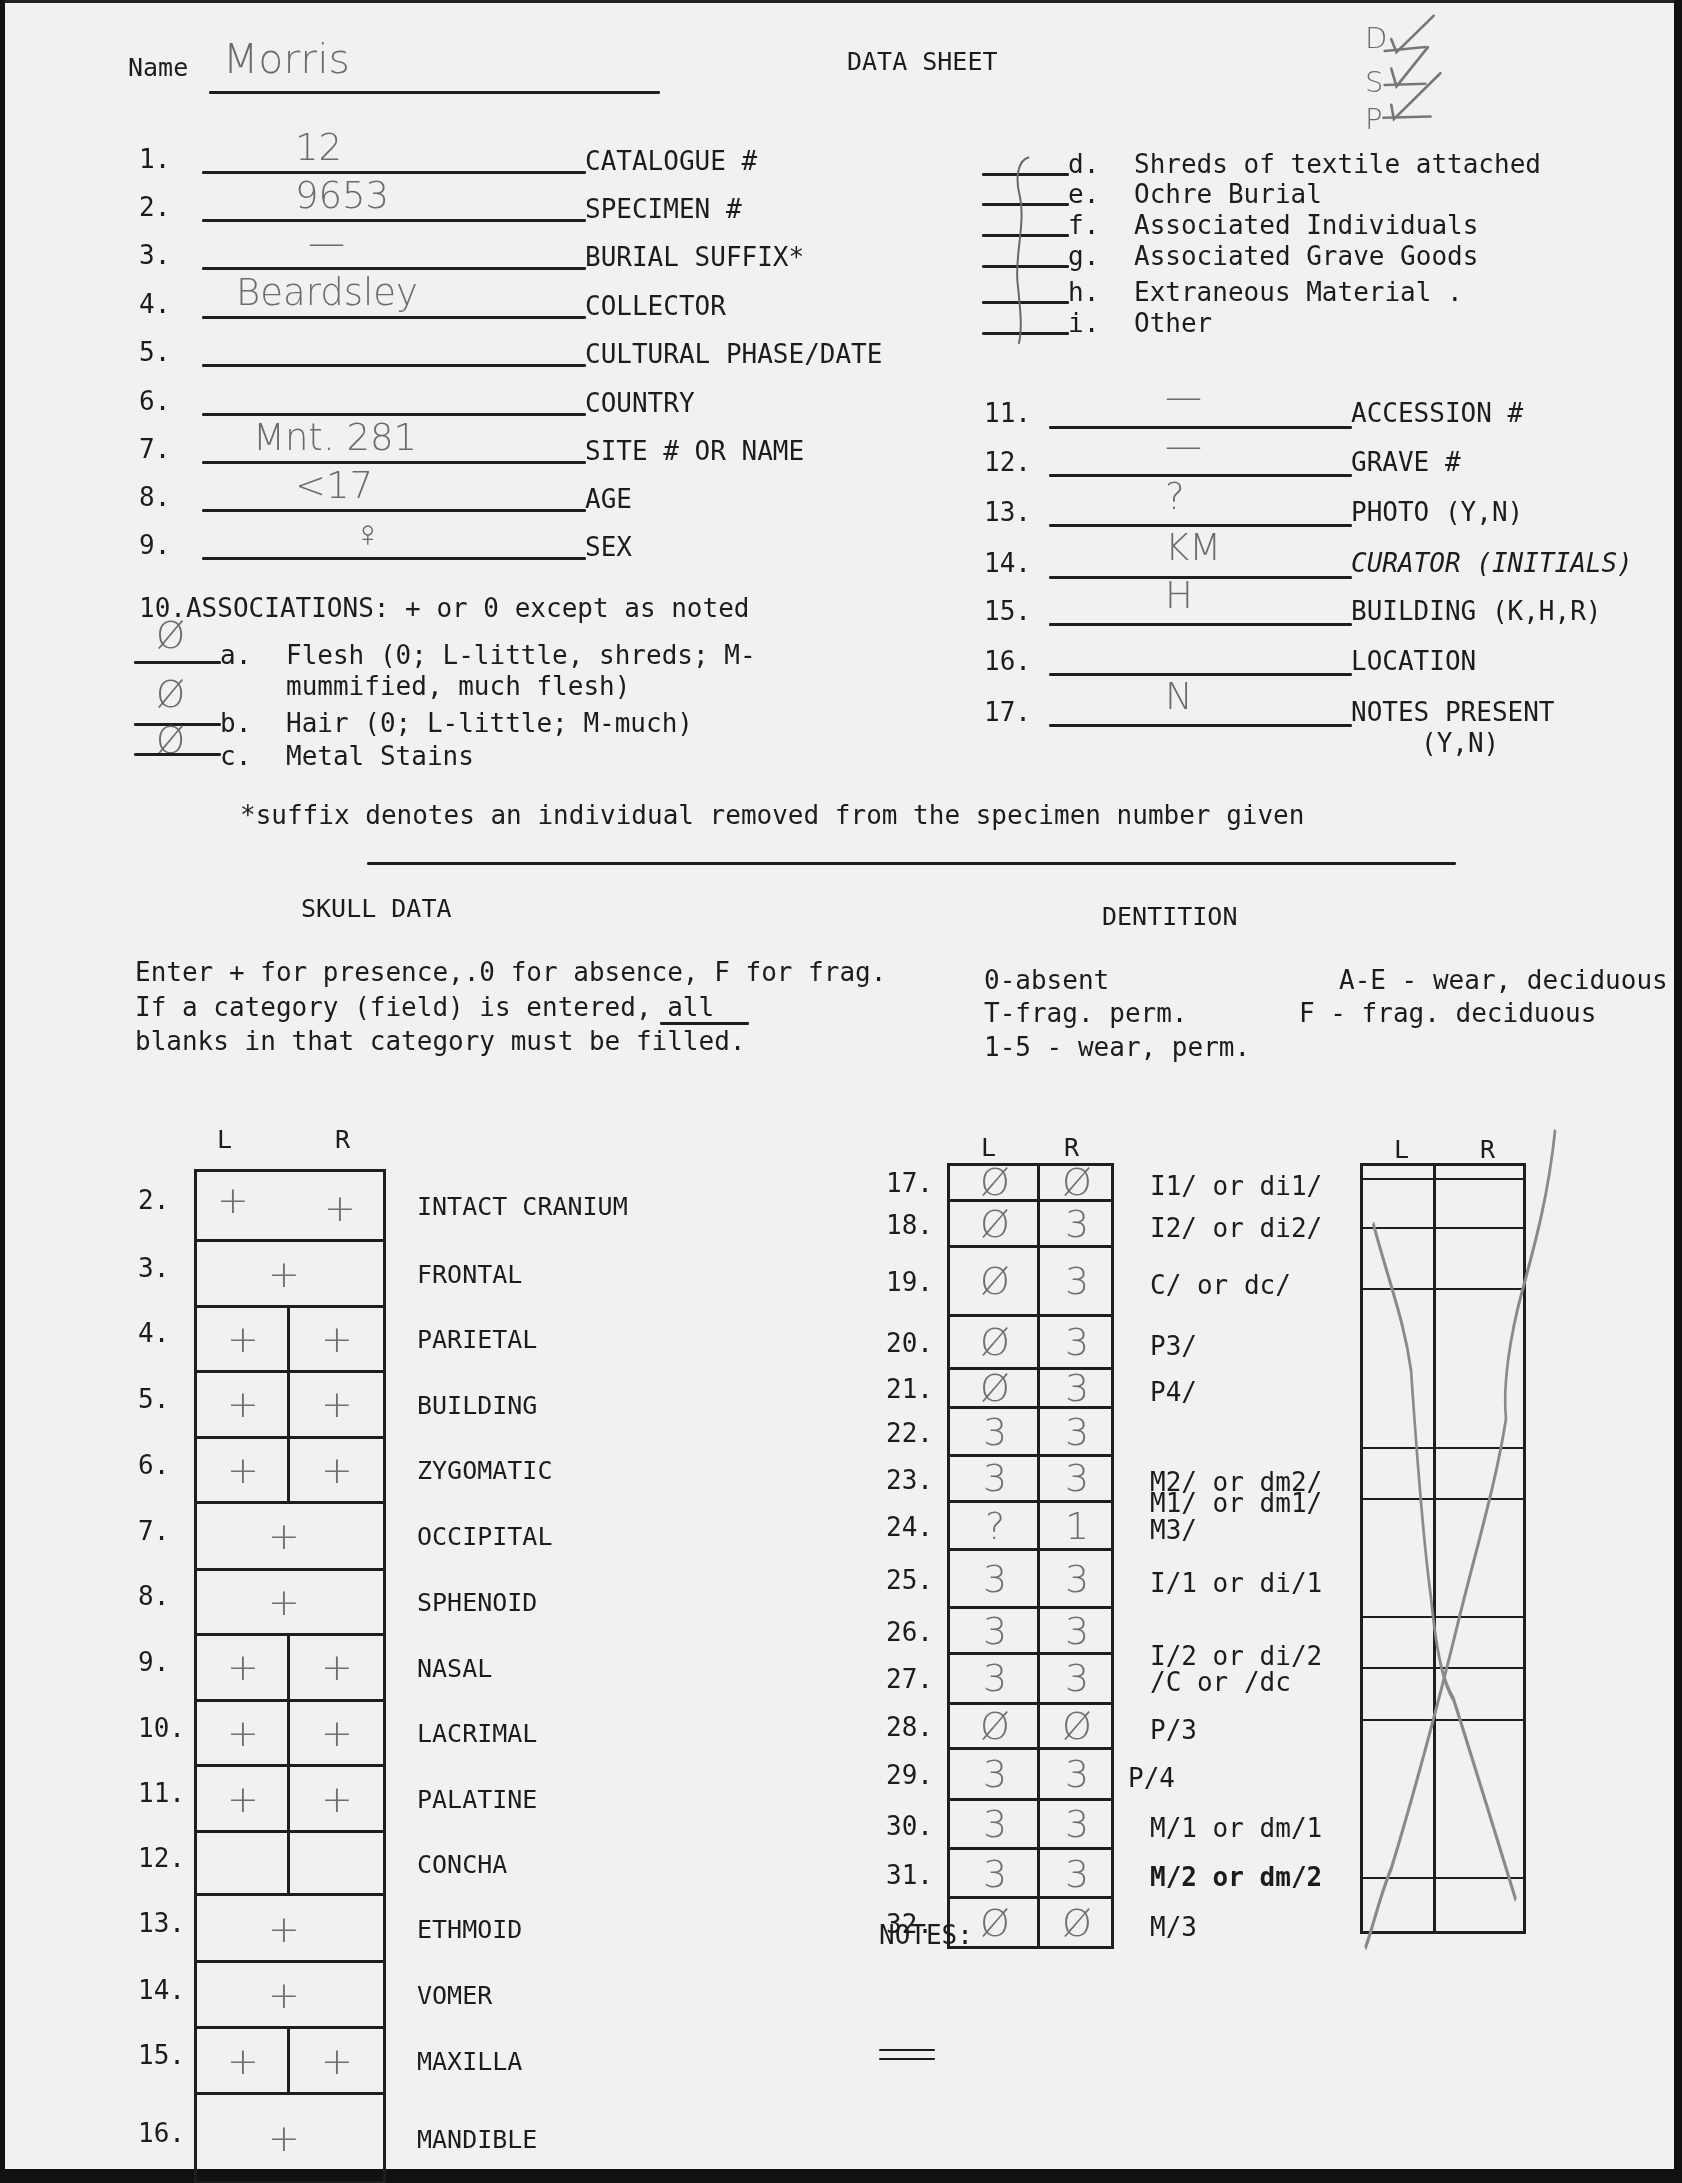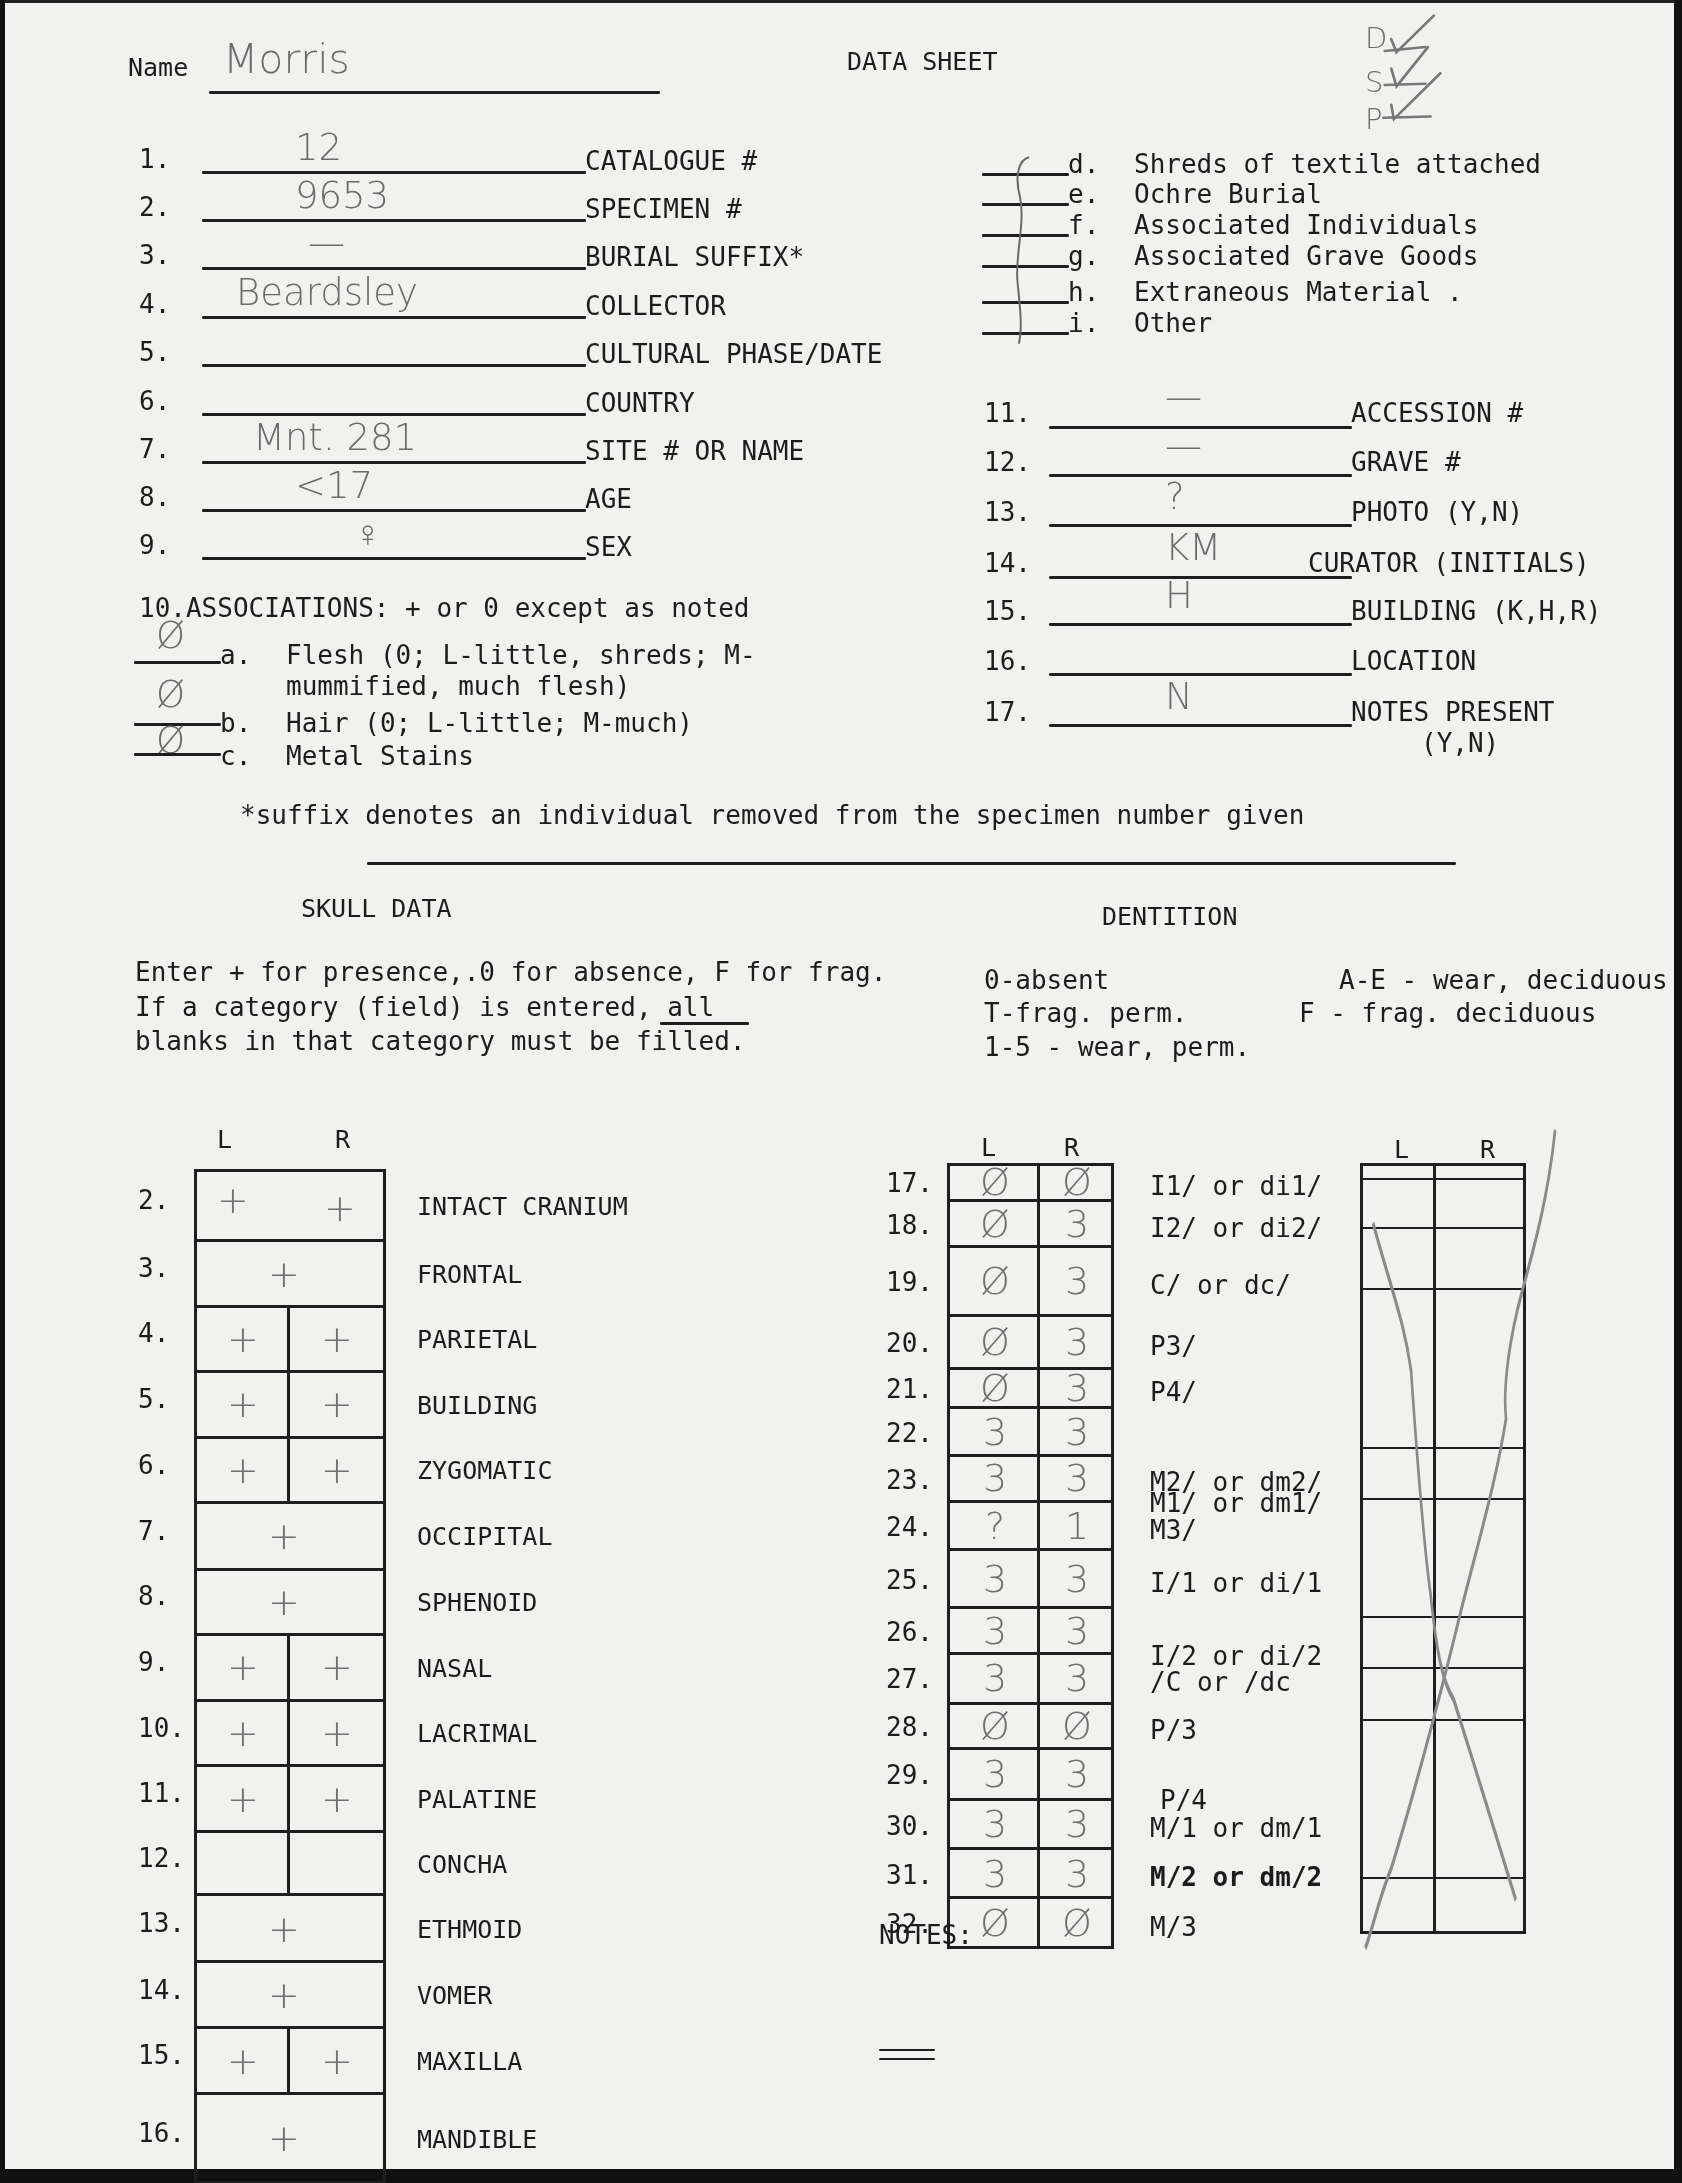--- a/index.html
+++ b/index.html
@@ -131,21 +131,21 @@
     <div class="hw" style="left:1165px;top:428px;">—</div>
     <div class="line" style="left:1049px;top:474px;width:303px;"></div>
     <div class="t" style="left:1351px;top:449px;">GRAVE #</div>
     <div class="t" style="left:984px;top:499px;">13.</div>
     <div class="hw" style="left:1165px;top:478px;">?</div>
     <div class="line" style="left:1049px;top:524px;width:303px;"></div>
     <div class="t" style="left:1351px;top:499px;">PHOTO (Y,N)</div>
     <div class="t" style="left:984px;top:550px;">14.</div>
     <div class="hw" style="left:1165px;top:529px;">KM</div>
     <div class="line" style="left:1049px;top:576px;width:303px;"></div>
-    <div class="t" style="left:1308px;top:550px;">CURATOR (INITIALS)</div>
+    <div class="t" style="left:1351px;top:550px;font-style:italic;">CURATOR (INITIALS)</div>
     <div class="t" style="left:984px;top:598px;">15.</div>
     <div class="hw" style="left:1165px;top:577px;">H</div>
     <div class="line" style="left:1049px;top:623px;width:303px;"></div>
     <div class="t" style="left:1351px;top:598px;">BUILDING (K,H,R)</div>
     <div class="t" style="left:984px;top:648px;">16.</div>
     <div class="hw" style="left:1165px;top:627px;"></div>
     <div class="line" style="left:1049px;top:673px;width:303px;"></div>
     <div class="t" style="left:1351px;top:648px;">LOCATION</div>
     <div class="t" style="left:984px;top:699px;">17.</div>
     <div class="hw" style="left:1165px;top:678px;">N</div>
@@ -342,21 +342,21 @@
     <div class="mark" style="left:1077px;top:1678px;">3</div>
     <div class="cell" style="left:947px;top:1703px;width:167px;height:47px;"></div>
     <div class="vdiv" style="left:1037px;top:1703px;height:46px;"></div>
     <div class="t" style="left:886px;top:1714px;">28.</div>
     <div class="t" style="left:1150px;top:1717px;">P/3</div>
     <div class="mark" style="left:995px;top:1726px;">Ø</div>
     <div class="mark" style="left:1077px;top:1726px;">Ø</div>
     <div class="cell" style="left:947px;top:1749px;width:167px;height:52px;"></div>
     <div class="vdiv" style="left:1037px;top:1749px;height:51px;"></div>
     <div class="t" style="left:886px;top:1762px;">29.</div>
-    <div class="t" style="left:1160px;top:1765px;margin-top:22px;">P/4</div>
+    <div class="t" style="left:1128px;top:1765px;">P/4</div>
     <div class="mark" style="left:995px;top:1774px;">3</div>
     <div class="mark" style="left:1077px;top:1774px;">3</div>
     <div class="cell" style="left:947px;top:1799px;width:167px;height:51px;"></div>
     <div class="vdiv" style="left:1037px;top:1799px;height:50px;"></div>
     <div class="t" style="left:886px;top:1813px;">30.</div>
     <div class="t" style="left:1150px;top:1815px;">M/1 or dm/1</div>
     <div class="mark" style="left:995px;top:1824px;">3</div>
     <div class="mark" style="left:1077px;top:1824px;">3</div>
     <div class="cell" style="left:947px;top:1849px;width:167px;height:50px;"></div>
     <div class="vdiv" style="left:1037px;top:1849px;height:49px;"></div>

